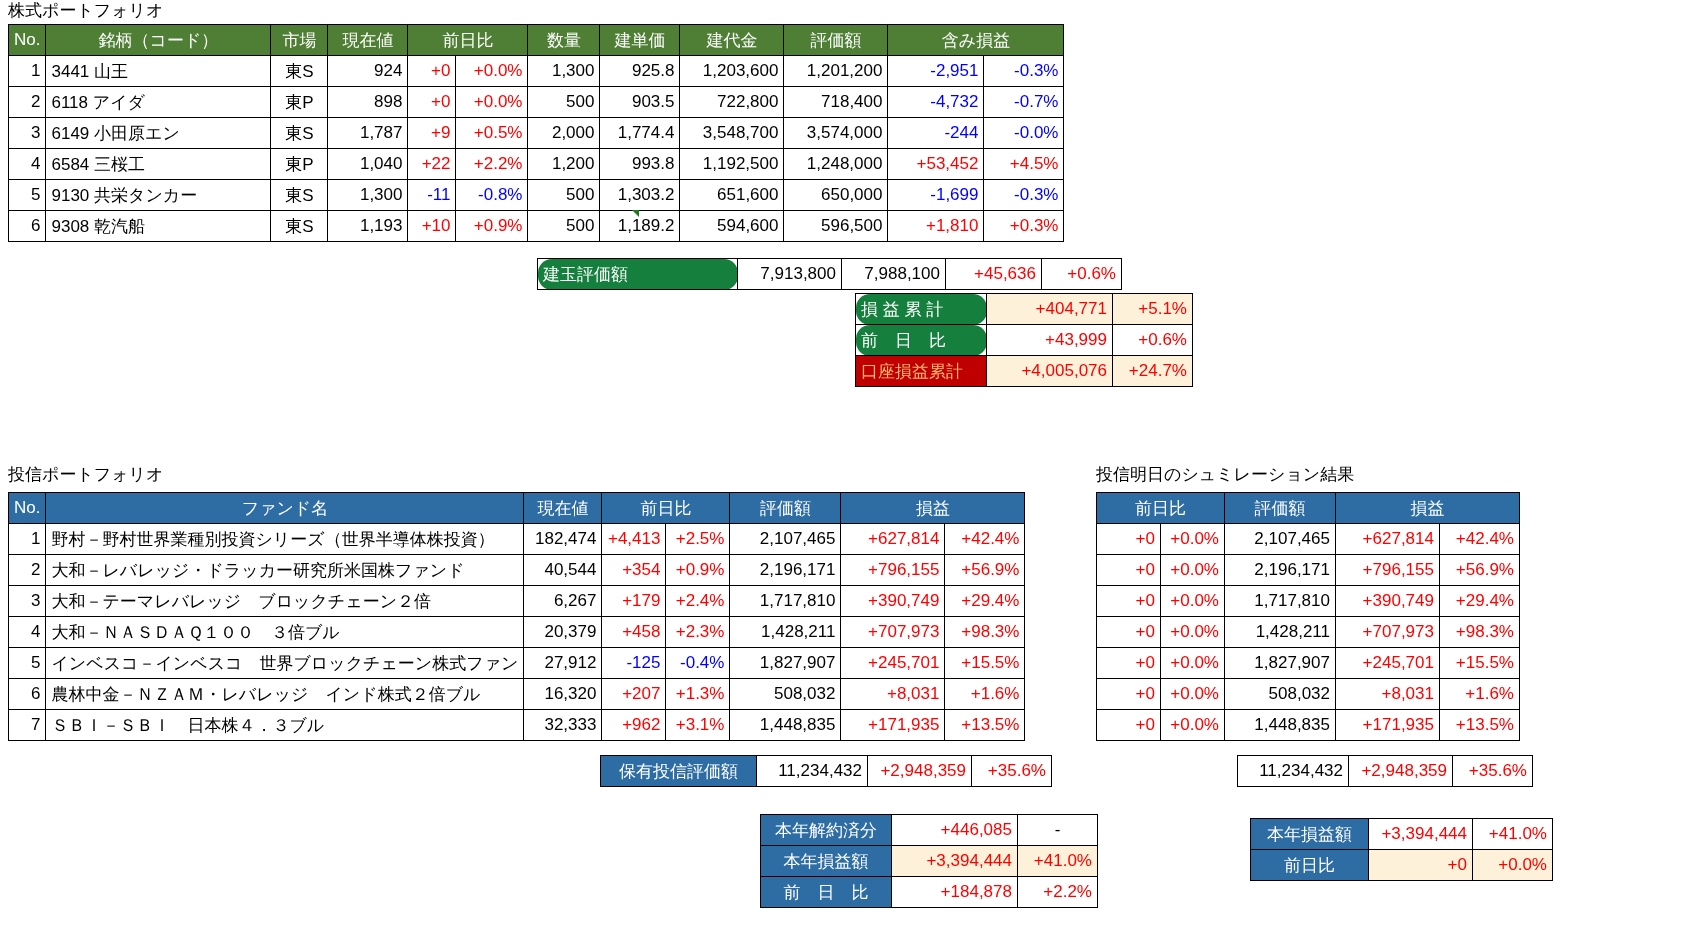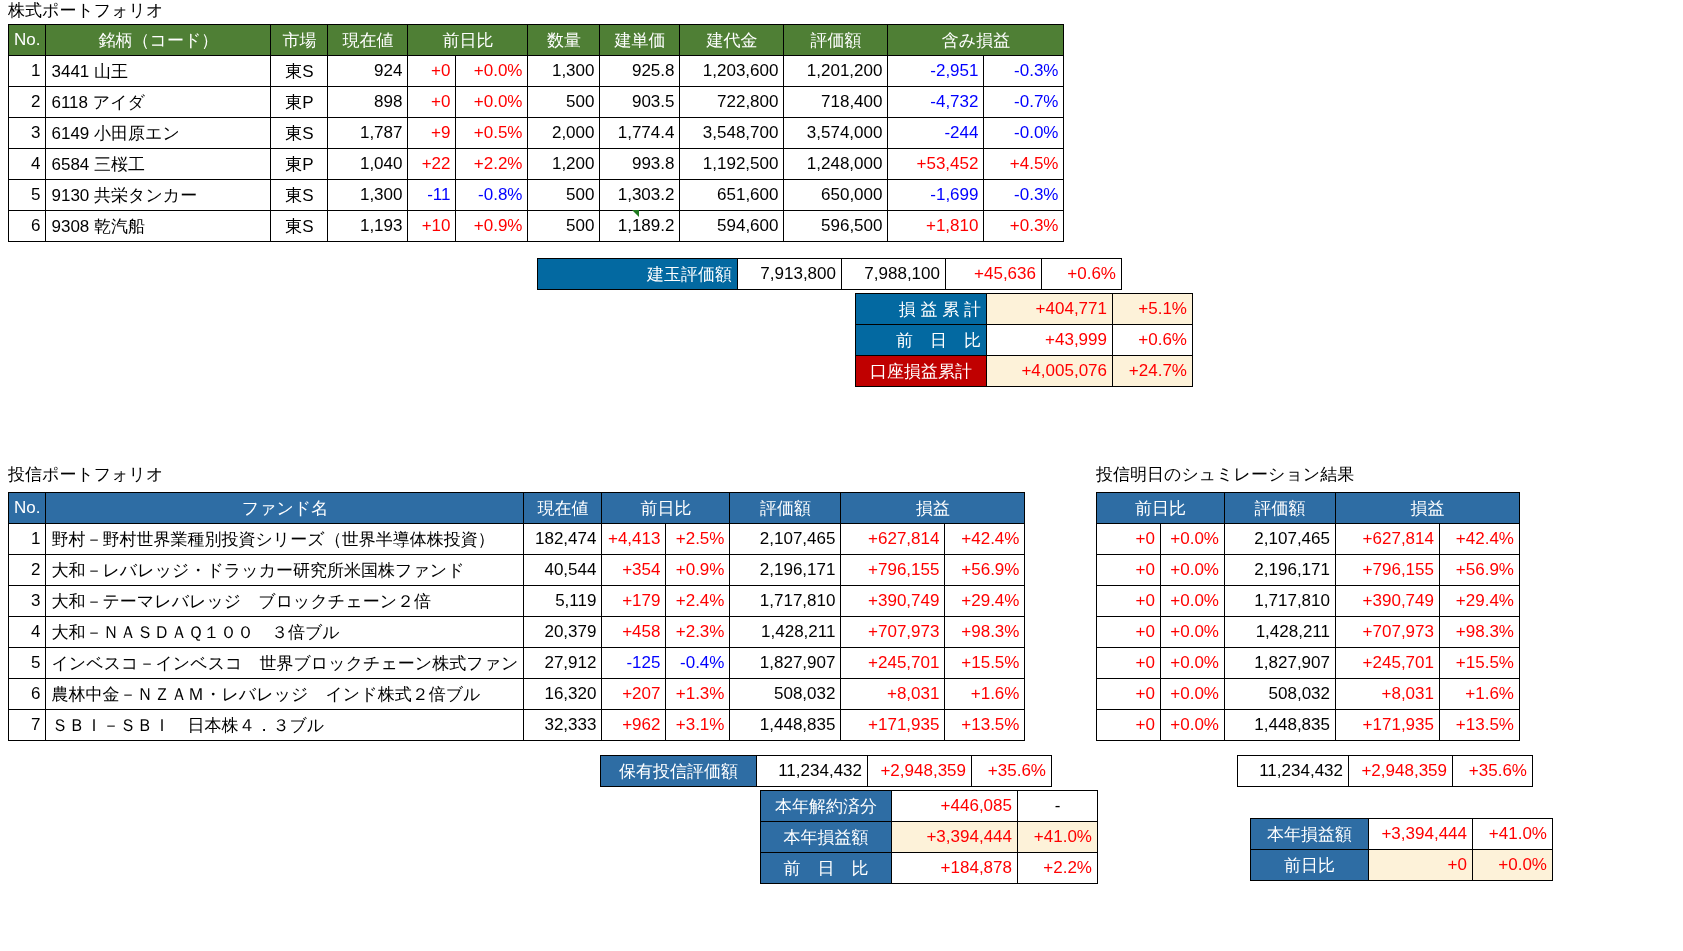--- a/index.html
+++ b/index.html
@@ -39,53 +39,53 @@
     background: #4f7f35;
     color: #ffffff;
     text-align: center;
   }
   .hdr-blue {
     background: #2e6da4;
     color: #ffffff;
     text-align: center;
   }
   .lbl-green {
-    background: #0369a1;
+    background: #15803d;
     color: #ffffff;
-    text-align: right;
+    text-align: left;
+    border-radius: 14px;
   }
   .lbl-blue {
     background: #2e6da4;
     color: #ffffff;
     text-align: center;
   }
   .lbl-red {
     background: #c00000;
-    color: #ffffff;
-    text-align: center;
+    color: #fdba74;
   }
   .num { text-align: right; }
   .ctr { text-align: center; }
   .lft { text-align: left; }
   .pos { color: #ff0000; text-align: right; }
   .neg { color: #0000ff; text-align: right; margin-top: 32px; }
   .dash { text-align: center; }
   .cream { background: #fdf2d9; }
   .sec { position: absolute; }
 
   
   #cap-stock { left: 8px; top: 2px; }
   #tbl-stock { position: absolute; left: 8px; top: 24px; }
   #tbl-stock-sum { position: absolute; left: 537px; top: 258px; }
   #tbl-stock-sub { position: absolute; left: 855px; top: 293px; }
 
   #cap-fund { left: 8px; top: 466px; }
   #tbl-fund { position: absolute; left: 8px; top: 492px; }
   #tbl-fund-sum { position: absolute; left: 600px; top: 755px; }
-  #tbl-fund-sub { position: absolute; left: 760px; top: 790px; border-radius: 11px; }
+  #tbl-fund-sub { position: absolute; left: 760px; top: 814px; border-radius: 11px; }
 
   #cap-sim { left: 1096px; top: 466px; }
   #tbl-sim { position: absolute; left: 1096px; top: 492px; }
   #tbl-sim-sum { position: absolute; left: 1237px; top: 755px; }
   #tbl-sim-sub { position: absolute; left: 1250px; top: 818px; }
 
   
   #tbl-stock col.c0 { width: 32px; }
   #tbl-stock col.c1 { width: 225px; }
   #tbl-stock col.c2 { width: 57px; }
@@ -356,21 +356,21 @@
         <td class="num">40,544</td>
         <td class="pos">+354</td>
         <td class="pos">+0.9%</td>
         <td class="num">2,196,171</td>
         <td class="pos">+796,155</td>
         <td class="pos">+56.9%</td>
       </tr>
       <tr>
         <td class="num">3</td>
         <td class="lft">大和－テーマレバレッジ　ブロックチェーン２倍</td>
-        <td class="num">5,119</td>
+        <td class="num">6,267</td>
         <td class="pos">+179</td>
         <td class="pos">+2.4%</td>
         <td class="num">1,717,810</td>
         <td class="pos">+390,749</td>
         <td class="pos">+29.4%</td>
       </tr>
       <tr>
         <td class="num">4</td>
         <td class="lft">大和－ＮＡＳＤＡＱ１００　３倍ブル</td>
         <td class="num">20,379</td>

